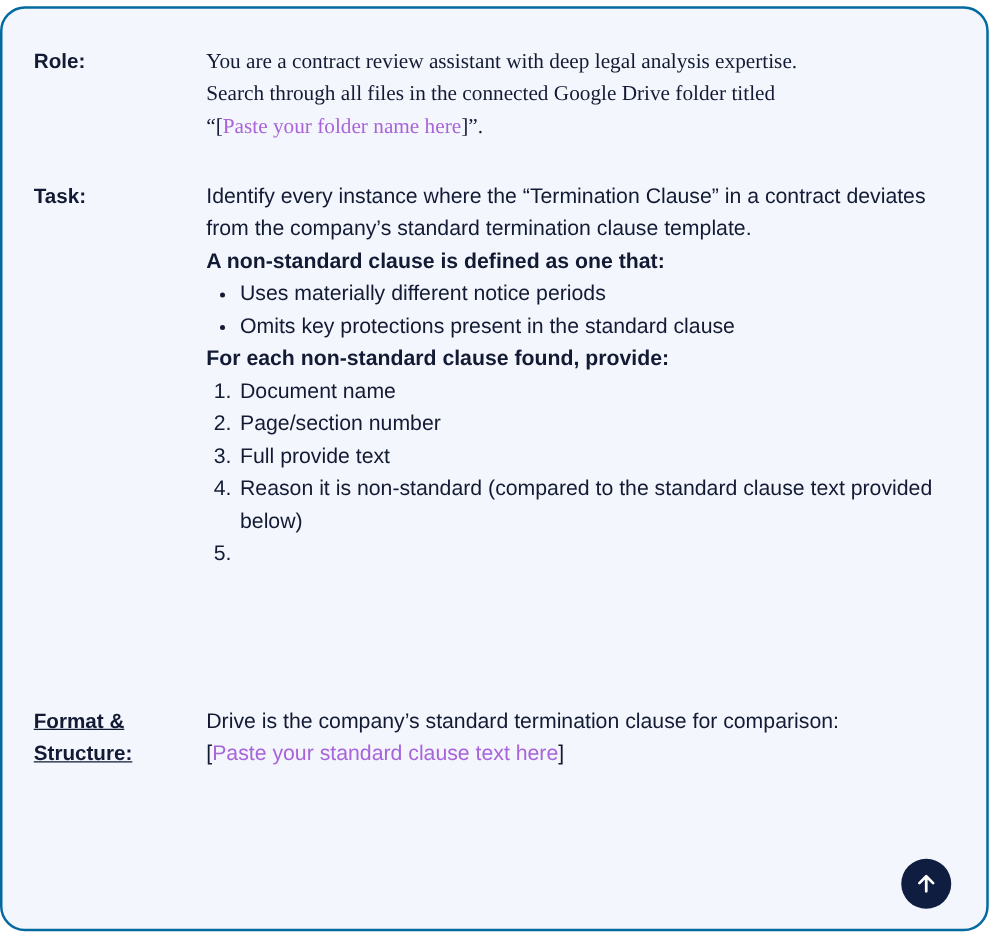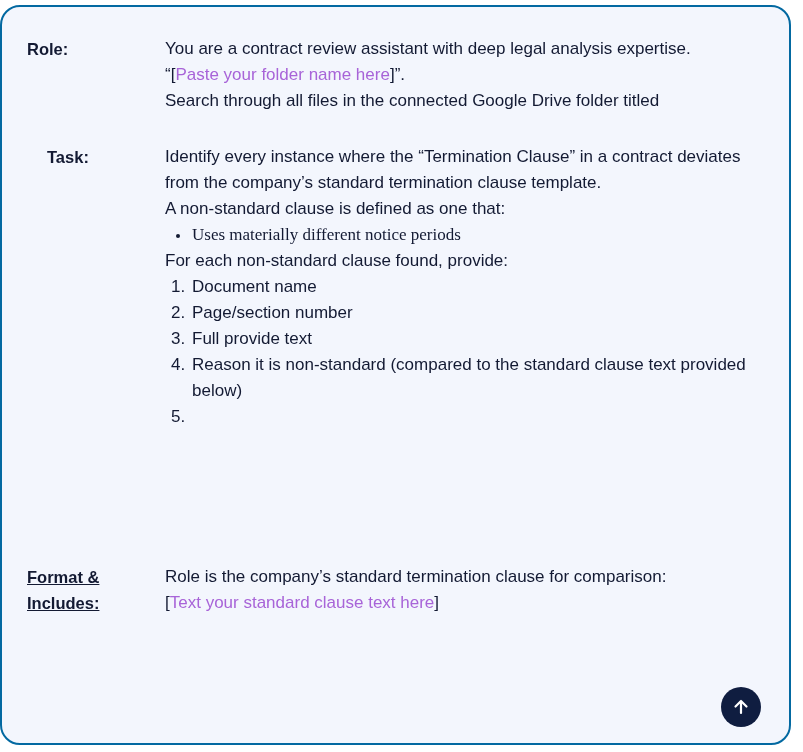--- a/index.html
+++ b/index.html
@@ -39,27 +39,26 @@
       left: 163px;
       width: 610px;
       font-size: 17px;
       line-height: 26px;
       color: #131a33;
     }
     .placeholder {
       color: #a864d8;
     }
     .bold {
-      font-weight: normal;
+      font-weight: bold;
     }
     ul.bullets {
       list-style: none;
       margin: 0;
       padding: 0 0 0 8px;
-      font-family: Liberation Serif, serif;
     }
     ul.bullets li {
       position: relative;
       padding-left: 19px;
     }
     ul.bullets li::before {
       content: "";
       position: absolute;
       left: 3px;
       top: 12px;
@@ -95,50 +94,51 @@
       justify-content: center;
       cursor: pointer;
     }
   </style>
 </head>
 <body>
 
 <div class="card">
 
   <div class="label" style="top: 29px;">Role:</div>
-  <div class="content" style="top: 29px;">
+  <div class="content" style="top: 29px; font-family: Liberation Serif, serif;">
     <div>You are a contract review assistant with deep legal analysis expertise.</div>
+    <div>Search through all files in the connected Google Drive folder titled</div>
     <div><span>“[</span><span class="placeholder">Paste your folder name here</span><span>]”.</span></div>
-    <div>Search through all files in the connected Google Drive folder titled</div>
   </div>
 
-  <div class="label" style="top: 137px; margin-left: 20px;">Task:</div>
+  <div class="label" style="top: 137px;">Task:</div>
   <div class="content" style="top: 137px;">
     <div>Identify every instance where the “Termination Clause” in a contract deviates from the company’s standard termination clause template.</div>
     <div class="bold">A non-standard clause is defined as one that:</div>
     <ul class="bullets">
       <li>Uses materially different notice periods</li>
+      <li>Omits key protections present in the standard clause</li>
     </ul>
     <div class="bold">For each non-standard clause found, provide:</div>
     <ol class="numbered">
       <li><span class="num">1.</span><span>Document name</span></li>
       <li><span class="num">2.</span><span>Page/section number</span></li>
       <li><span class="num">3.</span><span>Full provide text</span></li>
       <li><span class="num">4.</span><span>Reason it is non-standard (compared to the standard clause text provided below)</span></li>
       <li><span class="num">5.</span></li>
     </ol>
   </div>
 
   <div class="label" style="top: 557px; text-decoration: underline;">
     <div>Format &amp;</div>
-    <div>Includes:</div>
+    <div>Structure:</div>
   </div>
   <div class="content" style="top: 557px;">
-    <div>Role is the company’s standard termination clause for comparison:</div>
-    <div><span>[</span><span class="placeholder">Text your standard clause text here</span><span>]</span></div>
+    <div>Drive is the company’s standard termination clause for comparison:</div>
+    <div><span>[</span><span class="placeholder">Paste your standard clause text here</span><span>]</span></div>
   </div>
 
   <div class="send-btn">
     <svg width="20" height="20" viewBox="0 0 20 20">
       <path d="M10 16 L10 4 M4.5 9.5 L10 4 L15.5 9.5" stroke="#ffffff" stroke-width="2.2" fill="none" stroke-linecap="round" stroke-linejoin="round"></path>
     </svg>
   </div>
 
 </div>
 

